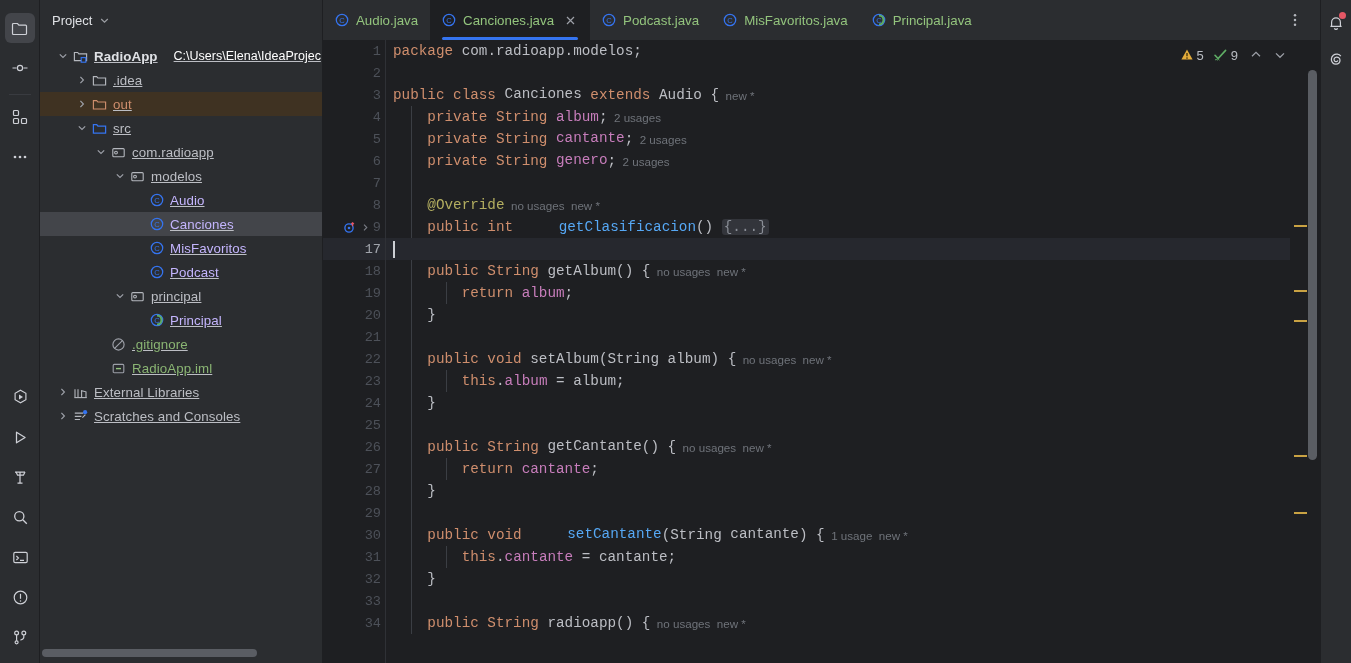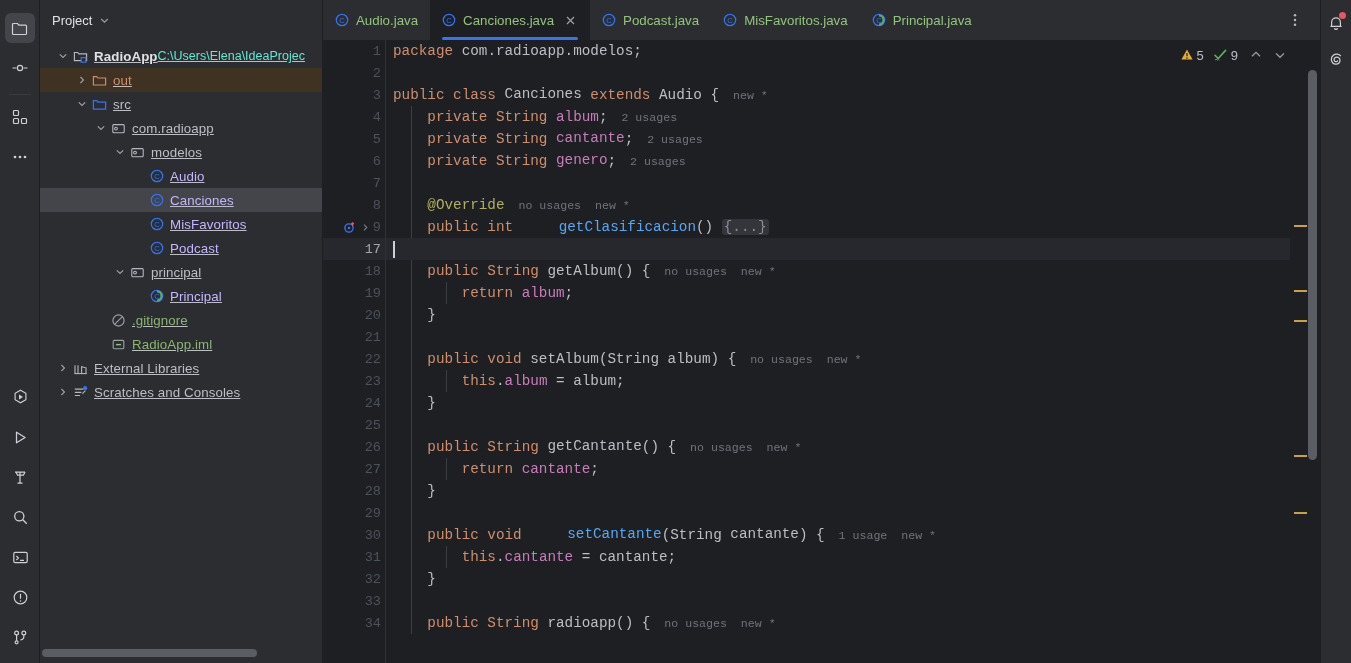--- a/index.html
+++ b/index.html
@@ -86,21 +86,21 @@
   .tree-ico {
     width: 17px; height: 16px; flex: 0 0 17px;
     display: flex; align-items: center; justify-content: center;
     margin-right: 5px;
   }
   .tree-label { letter-spacing: .1px; }
   .tree-label.green  { color: #c4b5fd; }
   .tree-label.green2 { color: #8ab573; }
   .tree-label.orange { color: #cf8e6d; }
   .tree-label.bold   { font-weight: bold; color: #dfe1e5; }
-  .tree-path { color: #5eead4; font-size: 12.5px; margin-left: 0; }
+  .tree-path { color: #ffffff; font-size: 12.5px; margin-left: 16px; }
 
   .hscroll-wrap {
     flex: 0 0 20px; height: 20px; position: relative;
     background: #2b2d30;
   }
   .hscroll-thumb {
     position: absolute; left: 2px; top: 6px;
     width: 215px; height: 8px;
     background: #5a5d63; border-radius: 4px;
   }
@@ -219,21 +219,21 @@
     background: #3b3e44;
   }
 
   
   .kw   { color: #cf8e6d; }
   .pl   { color: #bcbec4; }
   .fn   { color: #56a8f5; margin-left: 37px; }
   .fnd  { color: #bcbec4; }
   .fld  { color: #c77dbb; }
   .anno { color: #b3ae60; }
-  .hint { color: #6f737a; font-family: Liberation Mono, monospace; font-size: 11.6px; }
+  .hint { color: #6f737a; font-family: Liberation Sans, sans-serif; font-size: 11.6px; }
   .fold {
     background: #33353b; color: #8a8e96;
     border-radius: 3px; padding: 0 2px;
   }
   .squiggle {
     background-image: linear-gradient(45deg, transparent 45%, #4d7a4d 45%, #4d7a4d 55%, transparent 55%);
     background-size: 4px 3px;
     background-repeat: repeat-x;
     background-position: left bottom;
     padding-bottom: 2px;
@@ -389,20 +389,34 @@
             </svg>
           </span>
           <span class="tree-ico">
             <svg width="15" height="15" viewBox="0 0 15 15" fill="none" stroke="#b4b7bd" stroke-width="1.15">
               <path d="M1.4 11.6V3.5h3.3l1.1 1.3h7.8v6.8z"></path>
               <rect x="8.2" y="8.6" width="4.6" height="4.6" fill="#2b2d30" stroke="#3574f0"></rect>
             </svg>
           </span>
           <span class="tree-label bold">RadioApp</span>
           <span class="tree-path">C:\Users\Elena\IdeaProjec</span>
+        </div>
+        <div class="tree-row">
+          <span style="flex: 0 0 auto; width: 35px;"></span>
+          <span class="tree-arrow">
+            <svg width="10" height="10" viewBox="0 0 10 10" fill="none" stroke="#9da0a8" stroke-width="1.2">
+              <path d="M3.4 1.8L6.4 5l-3 3.2"></path>
+            </svg>
+          </span>
+          <span class="tree-ico">
+            <svg width="15" height="15" viewBox="0 0 15 15" fill="none" stroke="#b4b7bd" stroke-width="1.15">
+              <path d="M1.4 12V3.6h3.3l1.2 1.4h7.7V12z"></path>
+            </svg>
+          </span>
+          <span class="tree-label ">.idea</span>
         </div>
         <div class="tree-row hl">
           <span style="flex: 0 0 auto; width: 35px;"></span>
           <span class="tree-arrow">
             <svg width="10" height="10" viewBox="0 0 10 10" fill="none" stroke="#9da0a8" stroke-width="1.2">
               <path d="M3.4 1.8L6.4 5l-3 3.2"></path>
             </svg>
           </span>
           <span class="tree-ico">
             <svg width="15" height="15" viewBox="0 0 15 15" fill="none" stroke="#cf8e6d" stroke-width="1.15">

